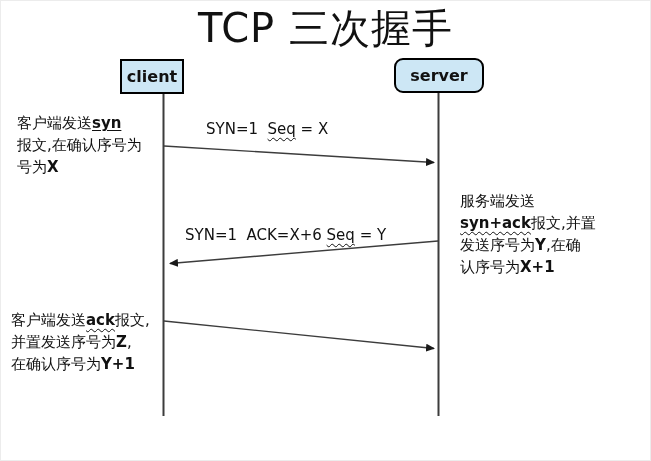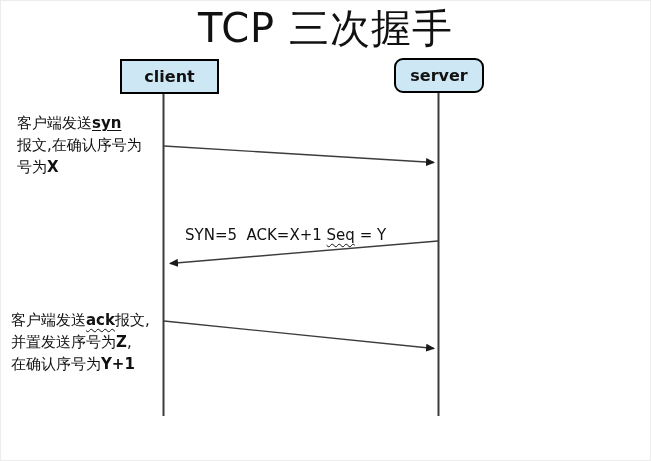--- a/index.html
+++ b/index.html
@@ -27,21 +27,21 @@
     position: absolute;
     background: var(--actor-fill, #cde7f5);
     border: 2px solid var(--actor-border, #000000);
     box-sizing: border-box;
     display: flex;
     align-items: center;
     justify-content: center;
     font-weight: bold;
     font-size: 16px;
   }
-  .actor-client { left: 119px; top: 58px; width: 99px; height: 35px; }
+  .actor-client { left: 119px; top: 58px; width: 64px; height: 35px; }
   .actor-server { left: 393px; top: 57px; width: 90px; height: 35px; border-radius: 9px; }
   svg.overlay { position: absolute; left: 0; top: 0; }
   svg .lifeline { stroke: var(--line, #3c3c3c); stroke-width: 2; }
   svg .msg-line { stroke: var(--line, #3c3c3c); stroke-width: 1.4; }
   .msg-label {
     position: absolute;
     font-size: 15px;
     white-space: pre;
   }
   .msg-label-1 { left: 205px; top: 119px; }
@@ -80,18 +80,20 @@
         <path d="M0,0 L9,4 L0,8 z" fill="#1a1a1a"></path>
       </marker>
     </defs>
     <line class="lifeline" x1="162.5" y1="93" x2="162.5" y2="415"></line>
     <line class="lifeline" x1="437.5" y1="92" x2="437.5" y2="415"></line>
     <line class="msg-line" x1="163" y1="145" x2="433" y2="161.5" marker-end="url(#arrowhead)"></line>
     <line class="msg-line" x1="437" y1="240" x2="169" y2="262.5" marker-end="url(#arrowhead)"></line>
     <line class="msg-line" x1="163" y1="320" x2="433" y2="347.5" marker-end="url(#arrowhead)"></line>
   </svg>
 
-  <div class="msg-label msg-label-2"><span>SYN=5  ACK=X+1 </span><span class="u-wavy">Seq</span><span> = Y</span></div>
+  <div class="msg-label msg-label-1"><span>SYN=1  </span><span class="u-wavy">Seq</span><span> = X</span></div>
+  <div class="msg-label msg-label-2"><span>SYN=1  ACK=X+6 </span><span class="u-wavy">Seq</span><span> = Y</span></div>
 
   <div class="note note-1"><span>客户端发送</span><span class="u-solid b">syn</span><br><span>报文,在确认序号为</span><br><span>号为</span><span class="b">X</span></div>
+  <div class="note note-2"><span>服务端发送</span><br><span class="u-wavy b">syn+ack</span><span>报文,并置</span><br><span>发送序号为</span><span class="b">Y</span><span>,在确</span><br><span>认序号为</span><span class="b">X+1</span></div>
   <div class="note note-3"><span>客户端发送</span><span class="u-wavy b">ack</span><span>报文,</span><br><span>并置发送序号为</span><span class="b">Z</span><span>,</span><br><span>在确认序号为</span><span class="b">Y+1</span></div>
 
 </div>
 
 </body></html>

